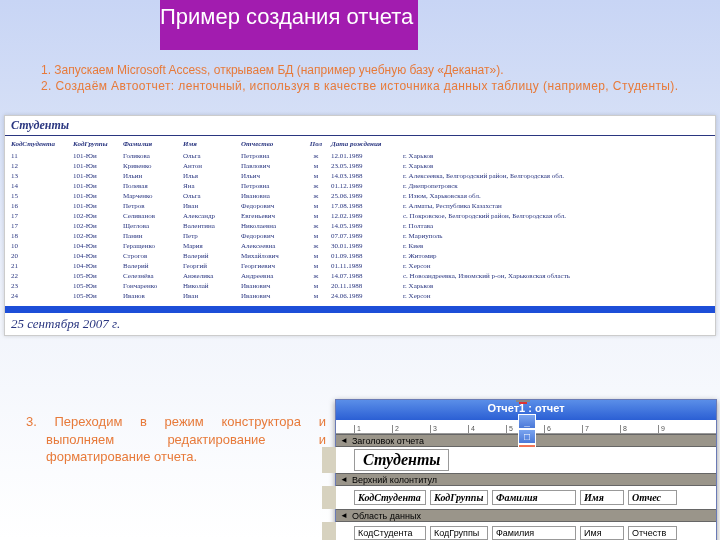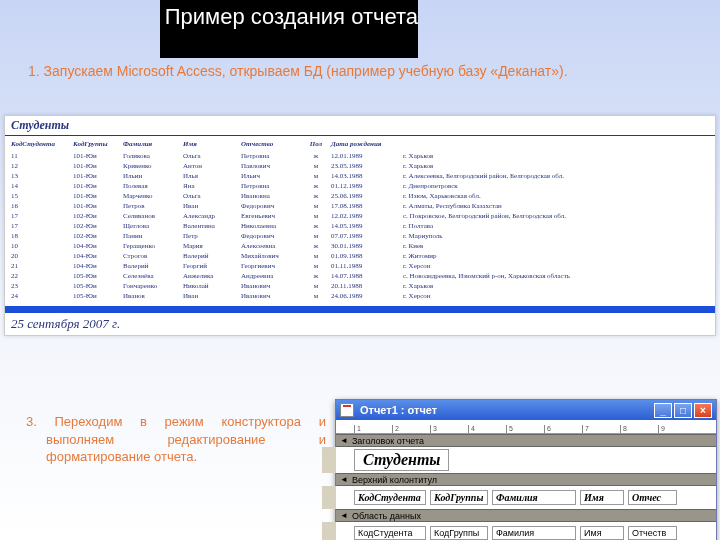--- a/index.html
+++ b/index.html
@@ -10,37 +10,37 @@
     background: linear-gradient(to bottom, #c8d5f5 0%, #dae3f7 30%, #f2f5fc 60%, #ffffff 100%);
     font-family: "Comic Sans MS", cursive, sans-serif;
     position: relative;
     overflow: hidden;
   }
   .title-banner {
     position: absolute;
     top: 0;
     left: 160px;
     width: 258px;
-    height: 58px;
-    background: #000000;
+    height: 50px;
+    background: #a21caf;
     color: #fff;
     font-size: 22px;
-    text-align: right;
+    text-align: left;
     line-height: 1.2;
     padding-top: 4px;
     font-family: Arial, sans-serif;
     font-weight: normal;
   }
   .steps {
     position: absolute;
     top: 62px;
-    left: 0;
+    left: 13px;
     right: 6px;
     color: #e77a3a;
-    font-size: 14px;
+    font-size: 12px;
     line-height: 1.35;
     padding: 0 8px 0 28px;
   }
   .steps ol { margin: 0; padding: 0; list-style: none; }
   .steps li { text-indent: -22px; padding-left: 22px; text-align: justify; }
   .steps li.two { letter-spacing: 0.4px; }
   .report-card {
     position: absolute;
     top: 115px;
     left: 4px;
@@ -96,20 +96,21 @@
   }
   .titlebar {
     background: linear-gradient(to bottom, #5a8ee8, #2b5fd4);
     color: #fff;
     height: 20px;
     display: flex;
     align-items: center;
     padding: 0 4px;
     font-weight: bold;
     font-size: 11px;
+    flex-direction: column;
   }
   .titlebar .icon-doc {
     width: 14px; height: 14px; background: #fff; border: 1px solid #888;
     margin-right: 6px; position: relative;
   }
   .titlebar .icon-doc::after { content:""; position:absolute; top:1px; left:2px; right:2px; height:2px; background:#d33; }
   .titlebar .spacer { flex:1; }
   .winbtn { width:18px; height:15px; margin-left:2px; border:1px solid #fff; background:linear-gradient(#7aa4ef,#4a78d8); color:#fff; font-size:10px; line-height:13px; text-align:center; font-family:Arial; }
   .winbtn.close { background: linear-gradient(#f2795a,#d9411e); }
   .ruler {
@@ -163,20 +164,24 @@
 
 <div class="title-banner">
   <span>Пример создания отчета</span>
 </div>
 
 <div class="steps">
   <ol>
     <li>
       <span>1.</span>
       <span>Запускаем Microsoft Access, открываем БД (например учебную базу «Деканат»).</span>
+    </li>
+    <li class="two">
+      <span>2.</span>
+      <span>Создаём Автоотчет: ленточный, используя в качестве источника данных таблицу (например, Студенты).</span>
     </li>
   </ol>
 </div>
 
 <div class="report-card">
   <div class="report-title">Студенты</div>
   <div class="report-head">
     <div class="c0">КодСтудента</div>
     <div class="c1">КодГруппы</div>
     <div class="c2">Фамилия</div>

